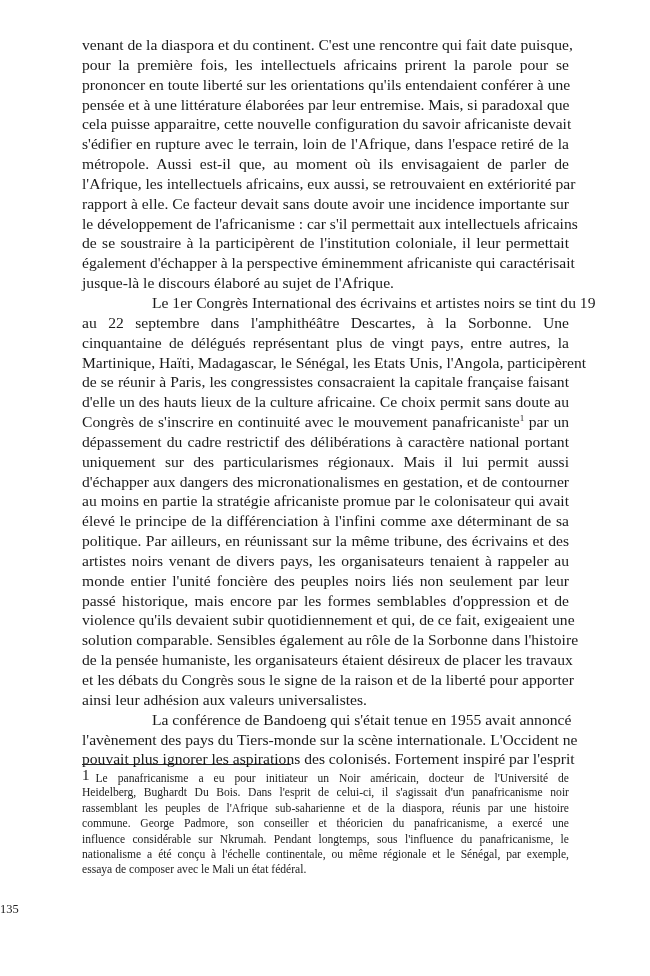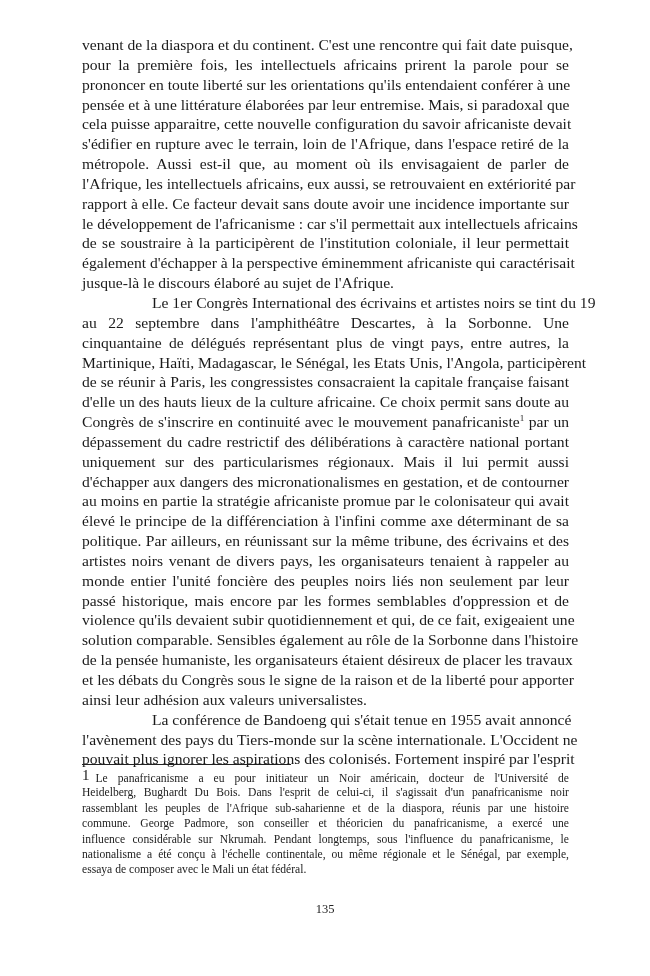--- a/index.html
+++ b/index.html
@@ -83,21 +83,21 @@
       font-size: 15px;
       margin-right: 6px;
       position: relative;
       top: -2px;
     }
     .page-number {
       position: absolute;
       left: 0;
       width: 650px;
       top: 902px;
-      text-align: center;
+      text-align: left;
       font-size: 12.5px;
       color: #222;
     }
   </style>
 </head>
 <body>
 
 <div class="page">
   <div class="body-text" id="body-text">
       <div>

